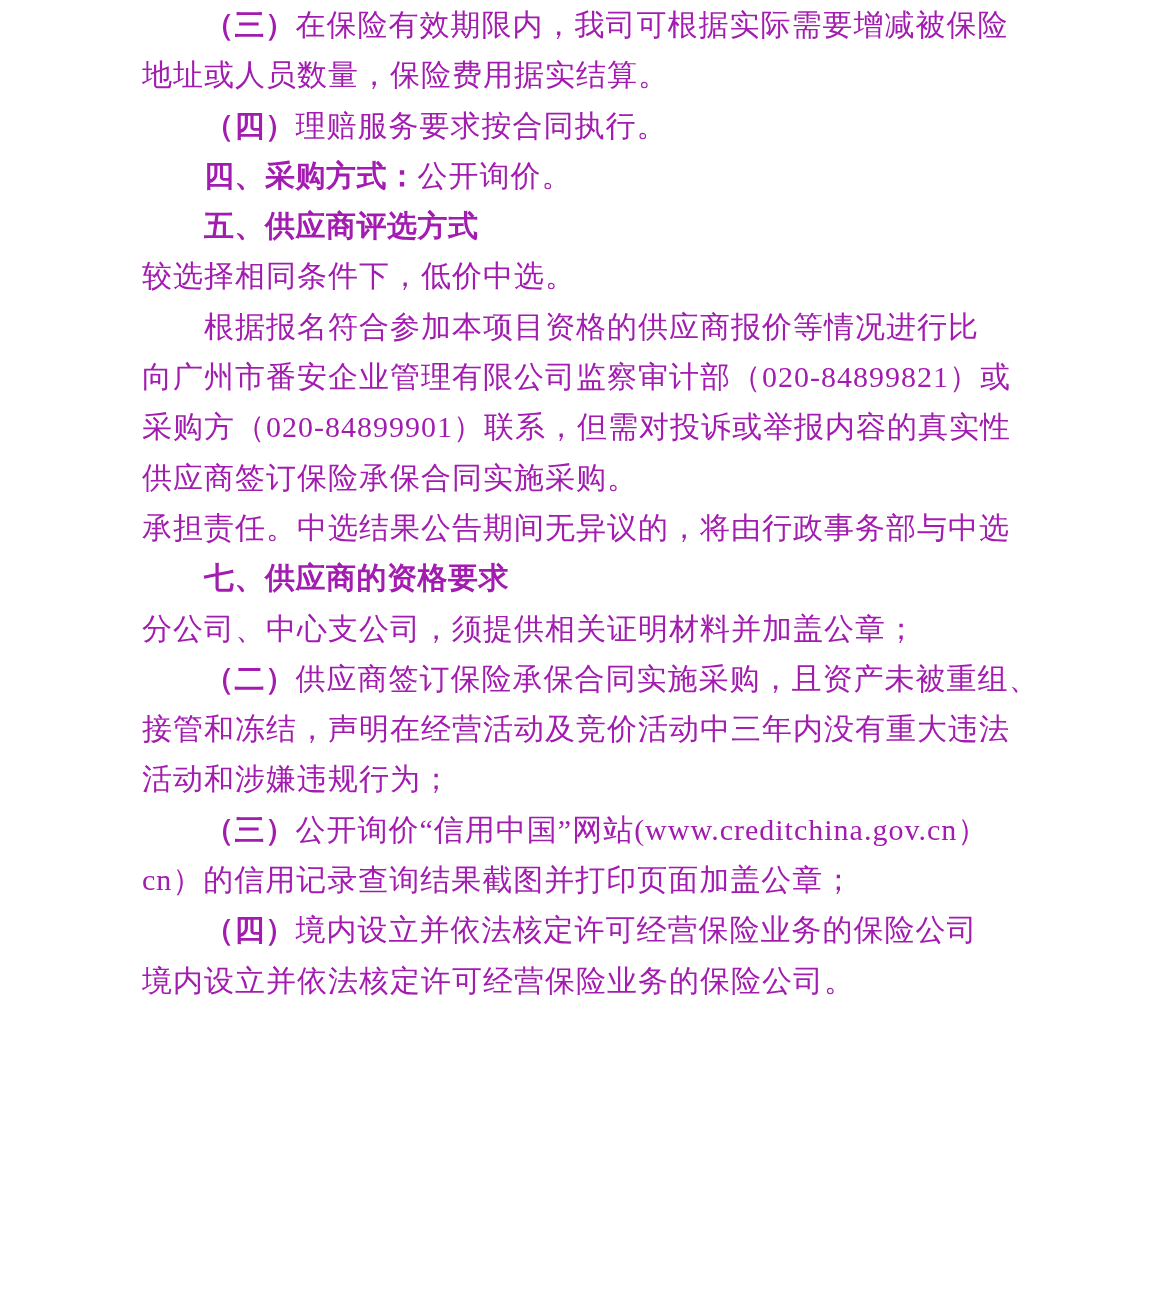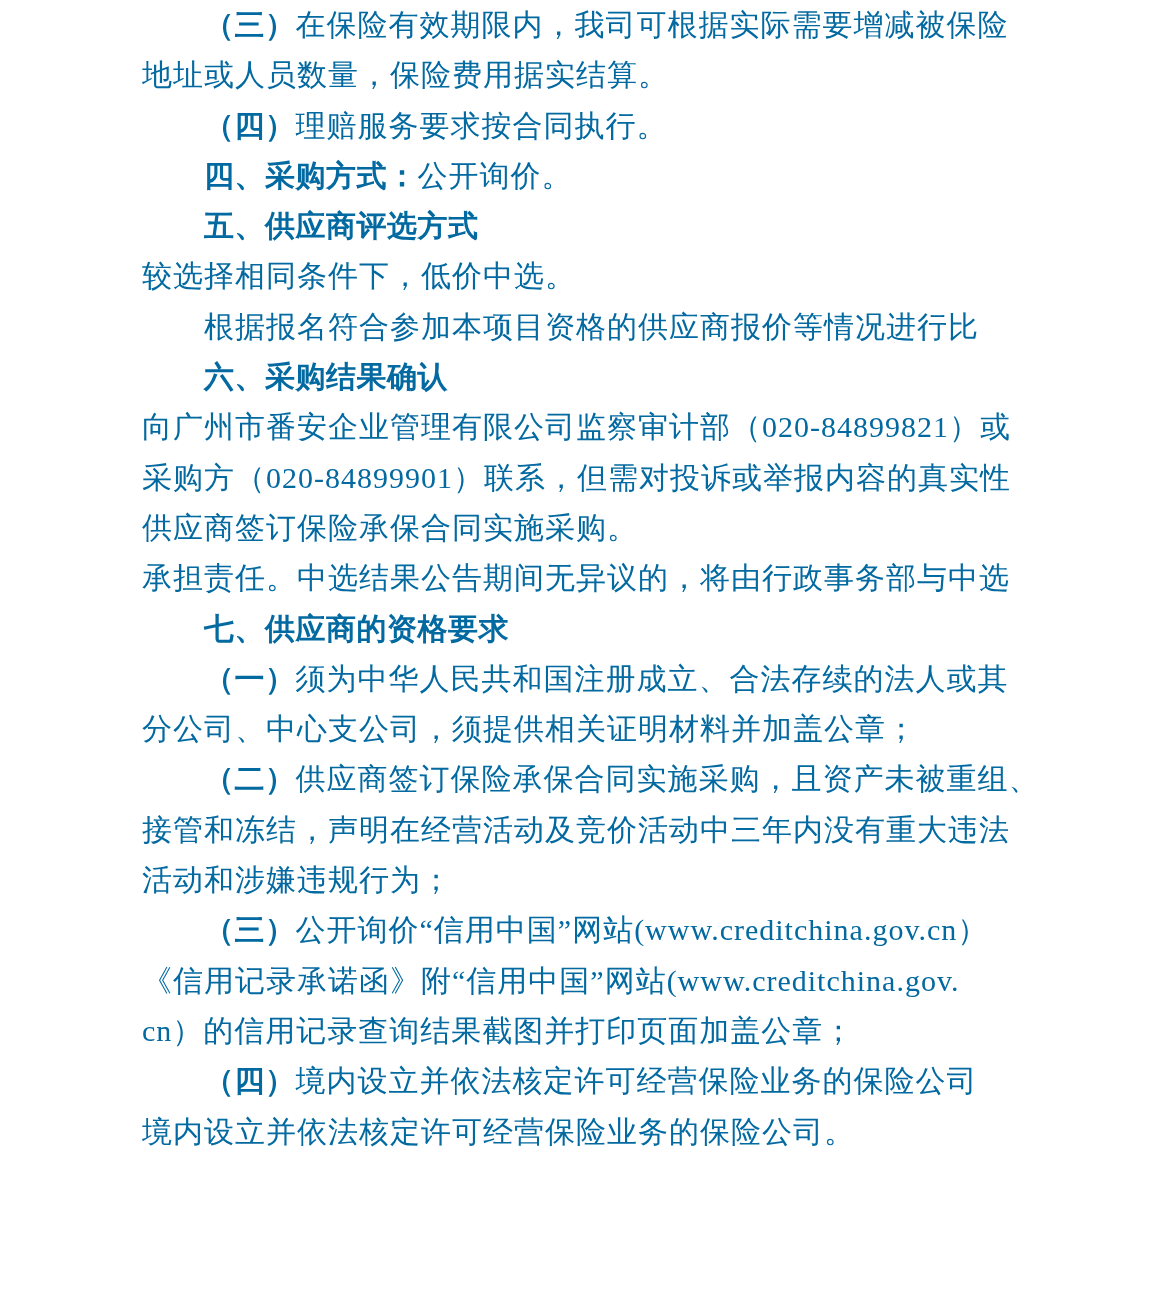--- a/index.html
+++ b/index.html
@@ -13,21 +13,21 @@
     height: 1309px;
     background: #ffffff;
     overflow: hidden;
     font-family: "Liberation Serif", "DejaVu Serif", serif;
   }
   .textblock {
     position: absolute;
     left: 142px;
     top: 0;
     width: 890px;
-    color: #0369a1;
+    color: #a21caf;
     font-size: 30px;
     line-height: 50.3px;
     letter-spacing: 1px;
   }
   .line {
     white-space: nowrap;
     height: 50.3px;
   }
   .line.indent {
     padding-left: 62px;
@@ -43,30 +43,27 @@
 
 <div class="page">
   <div class="textblock" id="textblock">
       <div class="line indent"><span class="seg bold">（三）</span><span class="seg">在保险有效期限内，我司可根据实际需要增减被保险</span></div>
       <div class="line"><span class="seg">地址或人员数量，保险费用据实结算。</span></div>
       <div class="line indent"><span class="seg bold">（四）</span><span class="seg">理赔服务要求按合同执行。</span></div>
       <div class="line indent"><span class="seg bold">四、采购方式：</span><span class="seg">公开询价。</span></div>
       <div class="line indent"><span class="seg bold">五、供应商评选方式</span></div>
       <div class="line"><span class="seg">较选择相同条件下，低价中选。</span></div>
       <div class="line indent"><span class="seg">根据报名符合参加本项目资格的供应商报价等情况进行比</span></div>
-      <div class="line indent"><span class="seg bold">六、采购结果确认</span></div>
       <div class="line"><span class="seg">向广州市番安企业管理有限公司监察审计部（020-84899821）或</span></div>
       <div class="line"><span class="seg">采购方（020-84899901）联系，但需对投诉或举报内容的真实性</span></div>
       <div class="line"><span class="seg">供应商签订保险承保合同实施采购。</span></div>
       <div class="line"><span class="seg">承担责任。中选结果公告期间无异议的，将由行政事务部与中选</span></div>
       <div class="line indent"><span class="seg bold">七、供应商的资格要求</span></div>
-      <div class="line indent"><span class="seg bold">（一）</span><span class="seg">须为中华人民共和国注册成立、合法存续的法人或其</span></div>
       <div class="line"><span class="seg">分公司、中心支公司，须提供相关证明材料并加盖公章；</span></div>
       <div class="line indent"><span class="seg bold">（二）</span><span class="seg">供应商签订保险承保合同实施采购，且资产未被重组、</span></div>
       <div class="line"><span class="seg">接管和冻结，声明在经营活动及竞价活动中三年内没有重大违法</span></div>
       <div class="line"><span class="seg">活动和涉嫌违规行为；</span></div>
       <div class="line indent"><span class="seg bold">（三）</span><span class="seg">公开询价“信用中国”网站(www.creditchina.gov.cn）</span></div>
-      <div class="line"><span class="seg">《信用记录承诺函》附“信用中国”网站(www.creditchina.gov.</span></div>
       <div class="line"><span class="seg">cn）的信用记录查询结果截图并打印页面加盖公章；</span></div>
       <div class="line indent"><span class="seg bold">（四）</span><span class="seg">境内设立并依法核定许可经营保险业务的保险公司</span></div>
       <div class="line"><span class="seg">境内设立并依法核定许可经营保险业务的保险公司。</span></div>
     </div>
 </div>
 
 </body></html>

